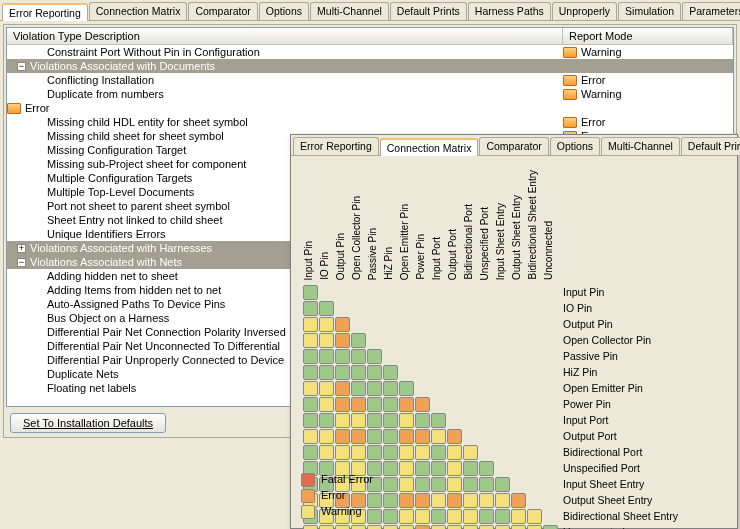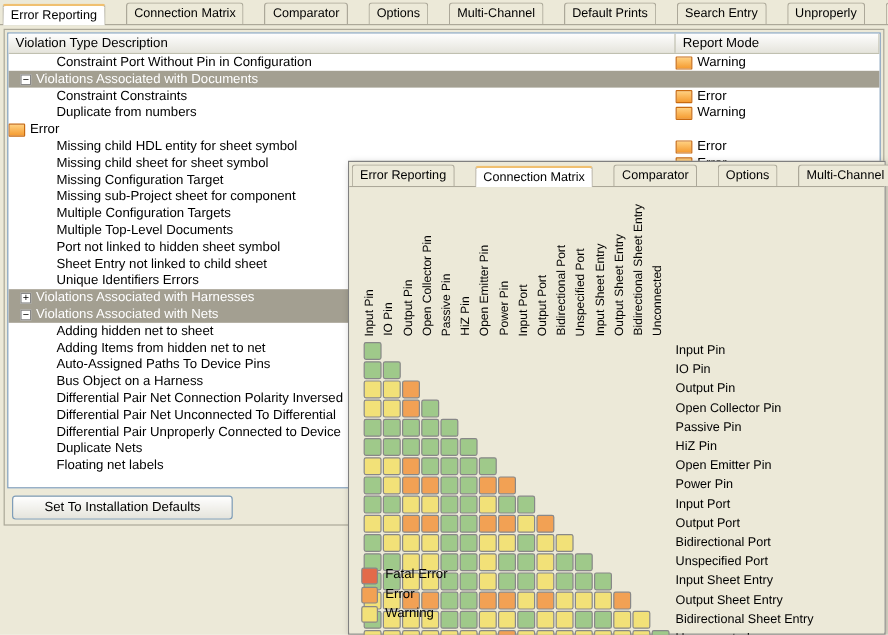--- a/index.html
+++ b/index.html
@@ -11,21 +11,21 @@
     width: 740px;
     height: 529px;
     overflow: hidden;
     position: relative;
   }
   .tab-strip {
     display: flex;
     background: #ece9d8;
     border-bottom: 1px solid #aca899;
     padding: 2px 2px 0 2px;
-    gap: 16px;
+    gap: 0;
   }
   .tab {
     background: #ece9d8;
     border: 1px solid #aca899;
     border-bottom: none;
     border-radius: 3px 3px 0 0;
     padding: 2px 6px;
     margin-right: 1px;
     cursor: pointer;
     white-space: nowrap;
@@ -119,23 +119,24 @@
   }
   .button-bar {
     display: flex;
     justify-content: space-between;
     padding: 6px 4px 2px;
   }
   .btn {
     background: linear-gradient(#fefefe,#e5e4dc);
     border: 1px solid #7f9db9;
     border-radius: 3px;
-    padding: 3px 26px;
+    padding: 3px 12px;
     font-size: 11px;
     cursor: pointer;
+    text-decoration: underline;
   }
   
   .floating {
     position: absolute;
     left: 290px;
     top: 134px;
     width: 448px;
     height: 395px;
     background: #ece9d8;
     border: 1px solid #808080;
@@ -205,21 +206,21 @@
 </head>
 <body>
 
 <div class="tab-strip" id="main-tabs">
     <div class="tab active">Error Reporting</div>
     <div class="tab">Connection Matrix</div>
     <div class="tab">Comparator</div>
     <div class="tab">Options</div>
     <div class="tab">Multi-Channel</div>
     <div class="tab">Default Prints</div>
-    <div class="tab">Search Entry</div>
+    <div class="tab">Harness Paths</div>
     <div class="tab">Unproperly</div>
     <div class="tab">Simulation</div>
     <div class="tab">Parameters</div>
   </div>
 
 <div class="panel">
   <div class="list-area">
     <div class="list-header">
       <div class="col-desc">Violation Type Description</div>
       <div class="col-mode">Report Mode</div>
@@ -230,21 +231,21 @@
           <div class="mode">
             <span class="icon-folder orange"></span>
             <span>Warning</span>
           </div>
         </div>
         <div class="group-row">
           <span class="expander">−</span>
           <span class="desc">Violations Associated with Documents</span>
         </div>
         <div class="row">
-          <div class="desc">Constraint Constraints</div>
+          <div class="desc">Conflicting Installation</div>
           <div class="mode">
             <span class="icon-folder orange"></span>
             <span>Error</span>
           </div>
         </div>
         <div class="row">
           <div class="desc">Duplicate from numbers</div>
           <div class="mode">
             <span class="icon-folder orange"></span>
             <span>Warning</span>
@@ -280,21 +281,21 @@
         </div>
         <div class="row">
           <div class="desc">Multiple Configuration Targets</div>
           <div class="mode"></div>
         </div>
         <div class="row">
           <div class="desc">Multiple Top-Level Documents</div>
           <div class="mode"></div>
         </div>
         <div class="row">
-          <div class="desc">Port not linked to hidden sheet symbol</div>
+          <div class="desc">Port not sheet to parent sheet symbol</div>
           <div class="mode"></div>
         </div>
         <div class="row">
           <div class="desc">Sheet Entry not linked to child sheet</div>
           <div class="mode"></div>
         </div>
         <div class="row">
           <div class="desc">Unique Identifiers Errors</div>
           <div class="mode"></div>
         </div>

